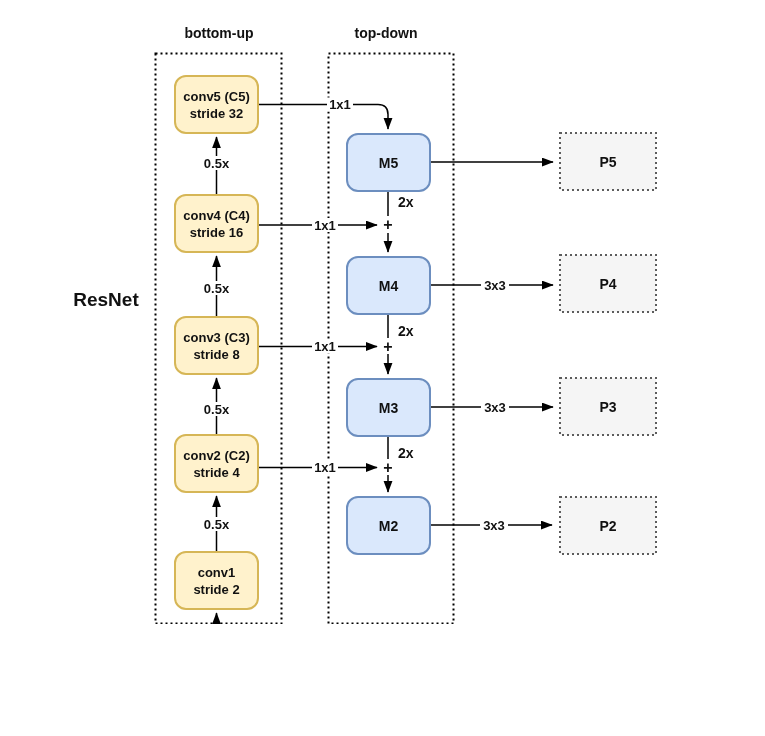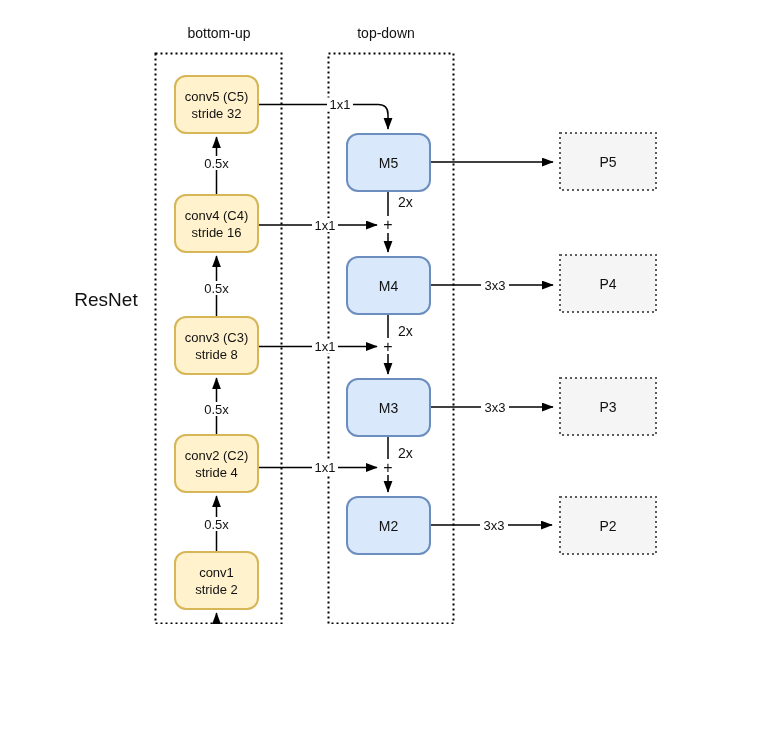--- a/index.html
+++ b/index.html
@@ -1,16 +1,16 @@
 <!DOCTYPE html>
 <html><head>
 <meta charset="utf-8">
 <style>
   html,body{margin:0;padding:0;background:#ffffff;}
-  .stage{width:765px;height:624px;position:relative;font-family:"Liberation Sans",sans-serif;}
+  .stage{width:765px;height:624px;position:relative;font-family:"Liberation Sans",sans-serif;font-weight:bold;}
   svg{display:block;}
   text{fill:#111111;font-family:"Liberation Sans",sans-serif;}
   .t13{font-size:13px;text-anchor:middle;}
   .t14{font-size:14px;text-anchor:middle;}
   .t14s{font-size:14px;text-anchor:start;}
   .t19{font-size:19px;text-anchor:middle;}
   .tplus{font-size:16px;text-anchor:middle;}
   .node{stroke-width:2;}
   .pbox{stroke-width:2;stroke-dasharray:2 3;}
   .container{fill:none;stroke:#000000;stroke-width:2;stroke-dasharray:2 3;}

